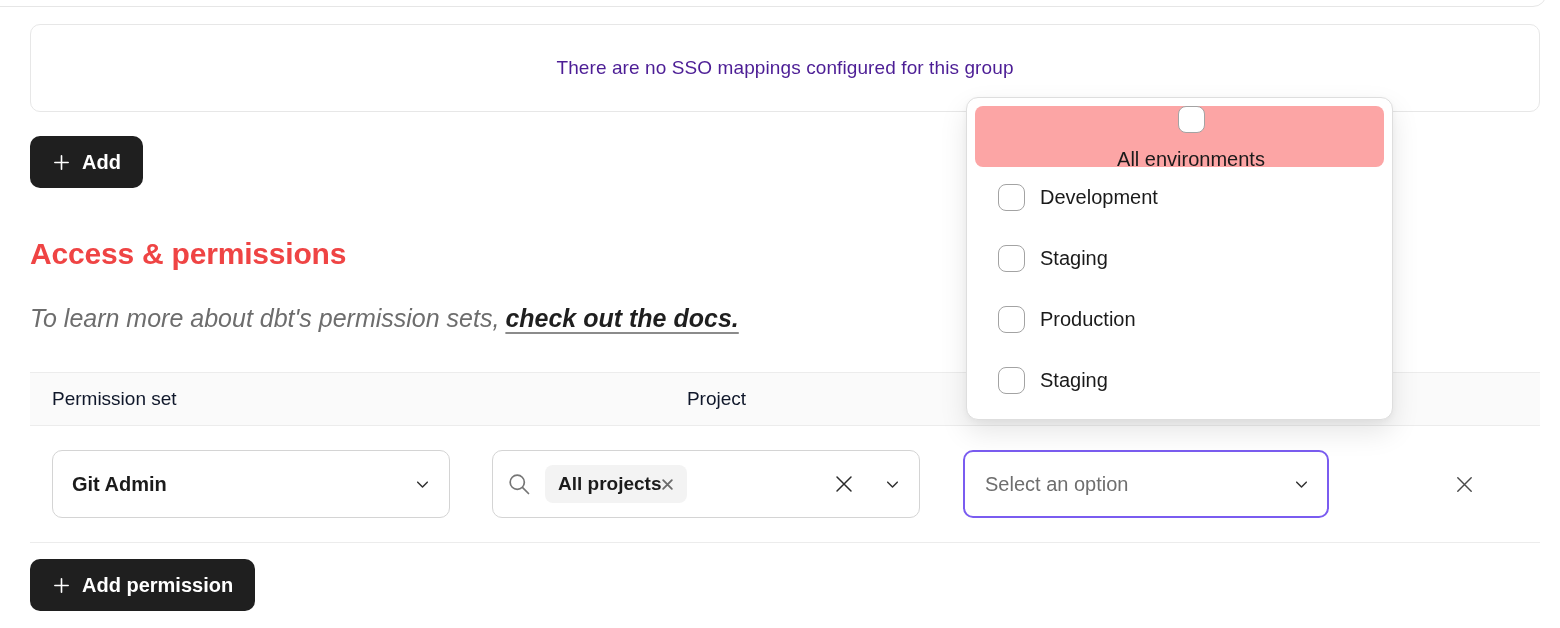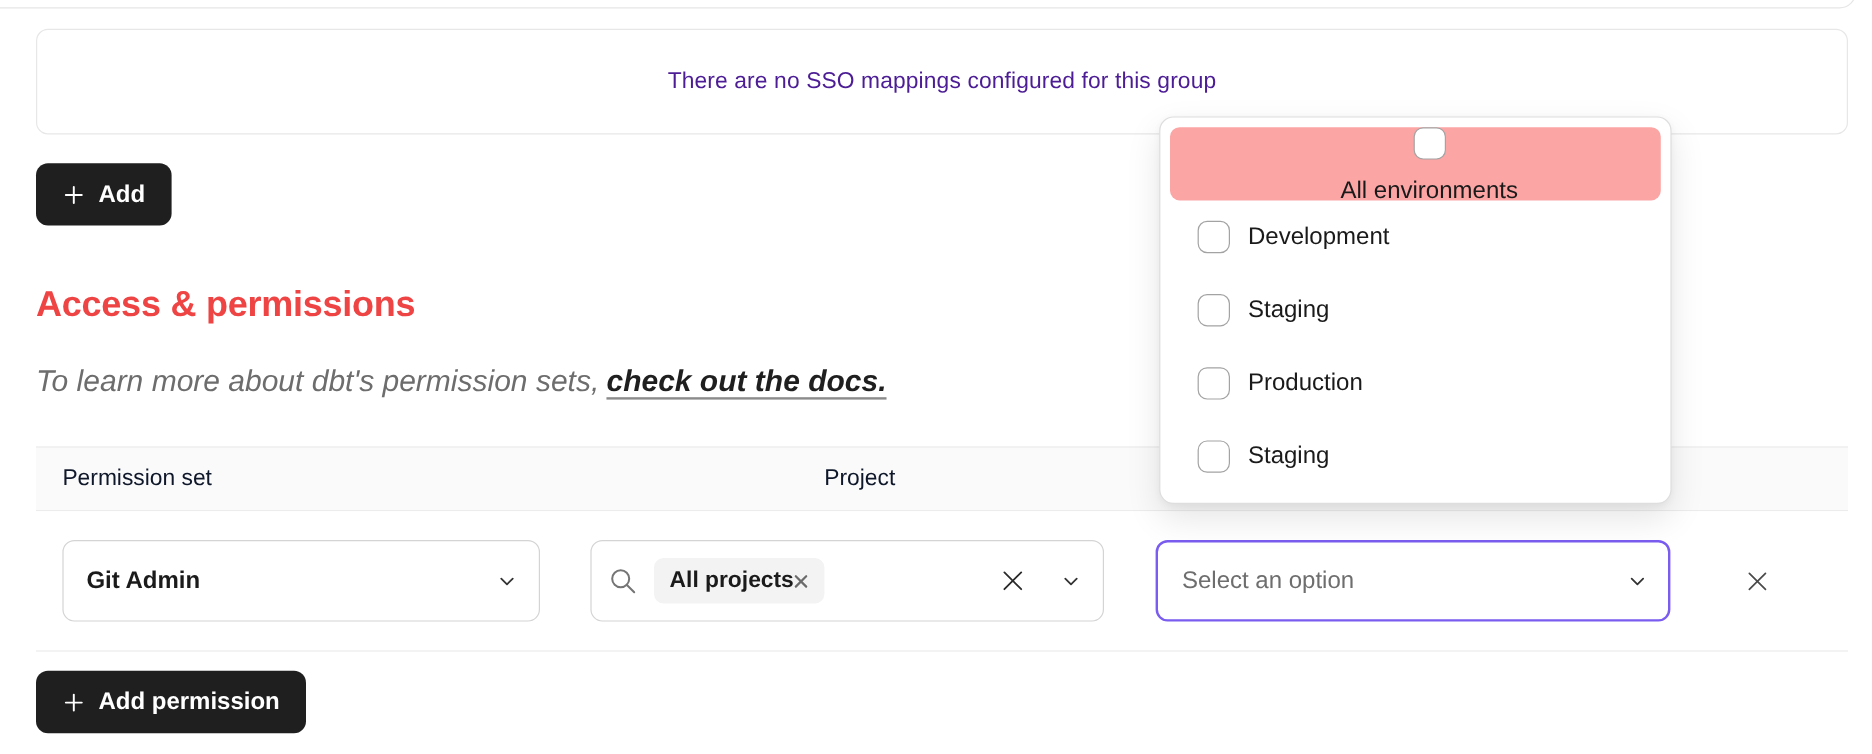--- a/index.html
+++ b/index.html
@@ -117,21 +117,21 @@
     display: inline-flex; align-items: center; 
     height: 38px;
     padding: 0 13px;
     background: #f3f3f3;
     border-radius: 8px;
   }
   .tag-label { font-size: 19px; font-weight: 700; color: #1b1b1b; }
   .clear-x { margin-right: 16px; cursor: pointer; }
 
   .sel-env {
-    width: 429px;
+    width: 366px;
     border: 2px solid #7a5cf0;
     padding: 0 17px 0 20px;
     align-items: center;
   }
   .sel-env .placeholder { font-size: 20px; color: #6e6e6e; }
 
   .icon-btn {
     width: 40px; height: 40px;
     background: transparent; border: none;
     display: flex; align-items: center; justify-content: center;

